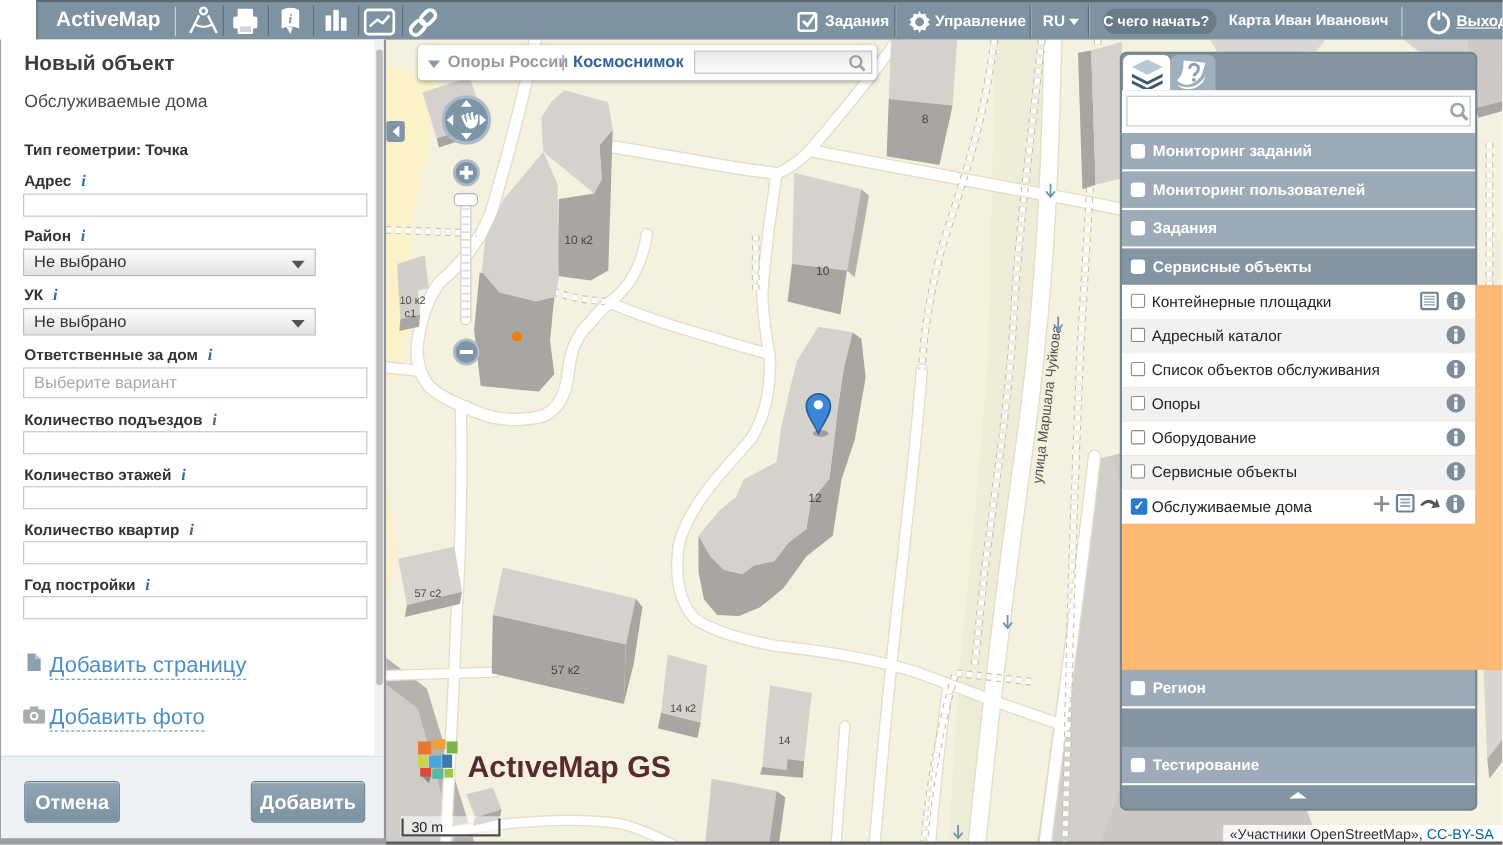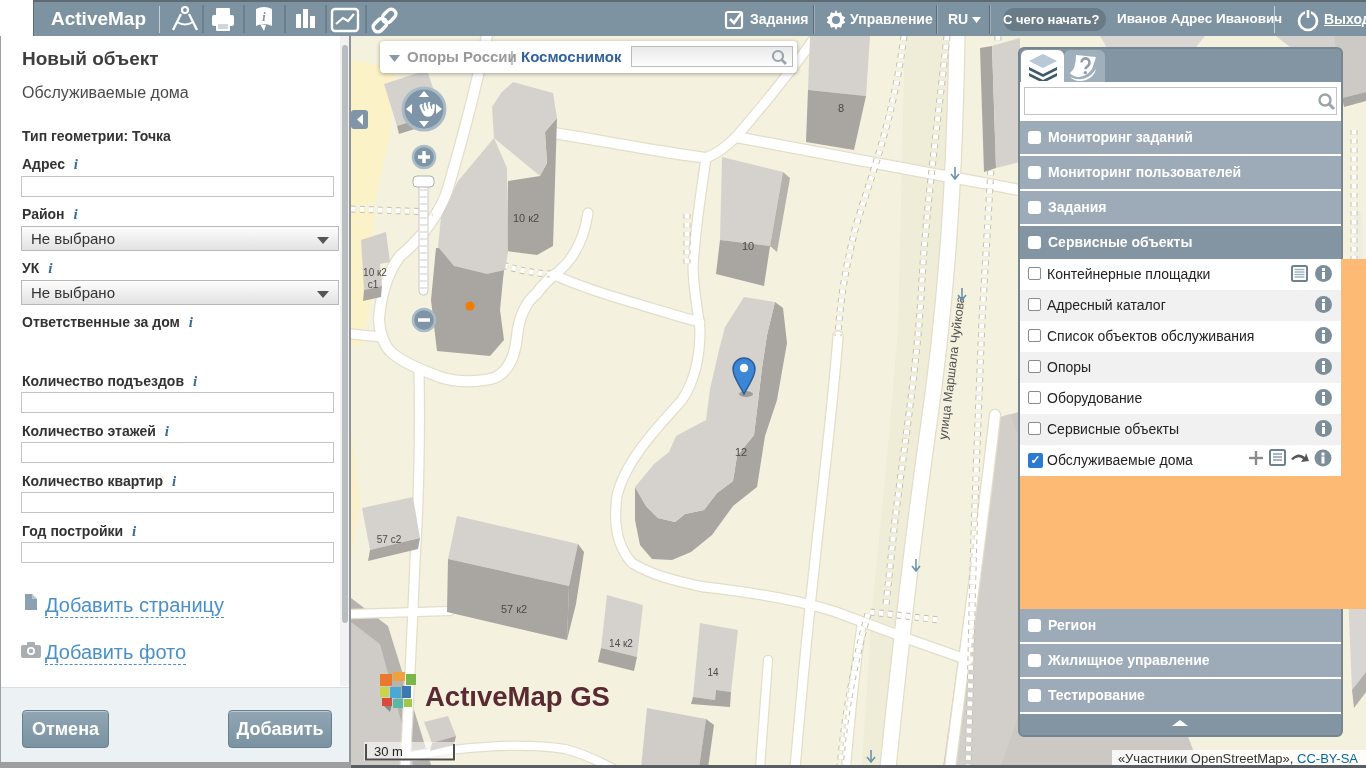--- a/index.html
+++ b/index.html
@@ -16,21 +16,21 @@
 #leftpanel { position:absolute; left:0; top:36px; width:351px; height:726px; background:#fff; border-left:1px solid #9aa0a5; }
 #lp-border { position:absolute; left:349px; top:36px; width:2px; height:732px; background:#8e9499; }
 #lp-scroll { position:absolute; left:340px; top:36px; width:9px; height:650px; background:#f2f2f2; }
 #lp-thumb { position:absolute; left:342px; top:45px; width:6px; height:578px; background:#b9bdc0; border-radius:3px; }
 #lp-strip { position:absolute; left:0; top:762px; width:351px; height:6px; background:#9e9e9e; }
 .h1 { position:absolute; left:21px; color:#3e3e3e; font-size:19px; font-weight:bold; }
 .sub { position:absolute; left:21px; color:#4a4a4a; font-size:16px; }
 .lbl { position:absolute; left:21px; color:#333; font-size:14px; font-weight:bold; }
 .lbl i { color:#356a9a; font-family:"Liberation Serif",serif; font-weight:bold; font-style:italic; font-size:15px; margin-left:5px;}
 .inp { position:absolute; left:20px; width:313px; height:21px; background:#fff; border:1px solid #c4c4c4; }
-.sel { position:absolute; left:20px; width:318px; height:25px; background:linear-gradient(#fdfdfd,#e2e2e2); border:1px solid #b8b8b8; color:#333; font-size:15px; line-height:24px; padding-left:9px; }
+.sel { position:absolute; left:20px; width:266px; height:25px; background:linear-gradient(#fdfdfd,#e2e2e2); border:1px solid #b8b8b8; color:#333; font-size:15px; line-height:24px; padding-left:9px; }
 .sel .arr { position:absolute; right:9px; top:10px; width:0; height:0; border-left:6px solid transparent; border-right:6px solid transparent; border-top:7px solid #555; }
 .inp.ph { height:28px; color:#a9a9a9; font-size:15px; line-height:27px; padding-left:9px; }
 .alink { position:absolute; color:#4a90c8; font-size:20px; border-bottom:1px dashed #4a90c8; }
 #lp-footer { position:absolute; left:0; top:651px; width:349px; height:75px; background:#ecf1f3; border-top:1px solid #d7dde0; }
 .btn { position:absolute; height:38px; background:linear-gradient(#91a6b4,#7a92a1); border:1px solid #67808f; border-radius:4px; box-shadow:inset 0 1px 0 rgba(255,255,255,.4); color:#fff; font-size:18px; font-weight:bold; text-align:center; line-height:36px; }
 
 #map { position:absolute; left:351px; top:36px; width:1015px; height:732px; overflow:hidden; background:#f4f1de; }
 #layerbar { position:absolute; left:29px; top:5px; width:417px; height:32px; background:#fff; border-radius:4px; box-shadow:0 1px 4px rgba(0,0,0,.35); }
 
 #rightpanel { position:absolute; left:1018px; top:47px; width:325px; height:690px; background:#8394a2; border:2px solid #75868f; border-radius:6px; }
@@ -355,40 +355,41 @@
         </g>
       </svg>
     <div class="titem" style="left:816px">Управление</div>
     <div class="tsep" style="left:902px"></div>
     <div class="titem" style="left:914px">RU</div>
     <svg width="12" height="34" style="position:absolute;left:937px;top:0">
         <path d="M1 15 l9 0 -4.5 6 z" fill="#fff"></path>
       </svg>
     <div class="tsep" style="left:955px"></div>
     <div id="pill">С чего начать?</div>
-    <div class="titem" style="left:1083px;font-size:13.5px">Иванов Адрес Иванович</div>
+    <div class="titem" style="left:1083px;font-size:13.5px">Карта Иван Иванович</div>
     <div class="tsepw" style="left:1240px"></div>
     <svg width="26" height="26" style="position:absolute;left:1261px;top:5">
         <circle cx="13" cy="14" r="9" fill="none" stroke="#fff" stroke-width="2.6"></circle>
         <line x1="13" y1="2" x2="13" y2="12" stroke="#7e93a1" stroke-width="6"></line>
         <line x1="13" y1="3" x2="13" y2="11" stroke="#fff" stroke-width="2.6"></line>
       </svg>
     <div class="titem" style="left:1290px;text-decoration:underline">Выход</div>
   </div>
   <div id="leftpanel">
     <div class="h1" style="top:12px">Новый объект</div>
     <div class="sub" style="top:48px">Обслуживаемые дома</div>
     <div class="lbl" style="top:92px">Тип геометрии: Точка</div>
     <div class="lbl" style="top:120px">Адрес <i>i</i></div>
     <div class="inp" style="top:140px"></div>
     <div class="lbl" style="top:170px">Район <i>i</i></div>
     <div class="sel" style="top:190px">Не выбрано<span class="arr"></span></div>
     <div class="lbl" style="top:224px">УК <i>i</i></div>
     <div class="sel" style="top:244px">Не выбрано<span class="arr"></span></div>
     <div class="lbl" style="top:278px">Ответственные за дом <i>i</i></div>
+    <div class="inp ph" style="top:298px">Выберите вариант</div>
     <div class="lbl" style="top:337px">Количество подъездов <i>i</i></div>
     <div class="inp" style="top:356px"></div>
     <div class="lbl" style="top:387px">Количество этажей <i>i</i></div>
     <div class="inp" style="top:406px"></div>
     <div class="lbl" style="top:437px">Количество квартир <i>i</i></div>
     <div class="inp" style="top:456px"></div>
     <div class="lbl" style="top:487px">Год постройки <i>i</i></div>
     <div class="inp" style="top:506px"></div>
     <svg width="16" height="18" style="position:absolute;left:22px;top:557px">
         <path d="M2 1 h7 l5 5 v11 h-12 z" fill="#8da2b0"></path>
@@ -494,21 +495,20 @@
               <line x1="26" y1="11" x2="35" y2="11"></line>
             </g>
           <path d="M44 10 Q51 2 58 8 L59 4 62 12 54 13 56 10 Q51 6 46 11 z" fill="#555"></path>
           <circle cx="76" cy="9" r="8.5" fill="#7d8e9b"></circle>
             <rect x="74.5" y="3.5" width="3" height="3" fill="#fff"></rect>
             <rect x="74.5" y="7.5" width="3" height="7" fill="#fff"></rect>
         </svg>
         </div>
     </div>
     <div class="grp" style="top:560px">Регион</div>
-    <div class="grp" style="top:595px">Жилищное управление</div>
     <div class="grp" style="top:630px">Тестирование</div>
     <div style="position:absolute;left:0;top:665px;width:321px;height:21px;background:#8394a2;border-radius:0 0 5px 5px">
       <svg width="16" height="8" style="position:absolute;left:152px;top:6px">
           <path d="M8 0 L16 6 0 6 z" fill="#fff"></path>
         </svg>
     </div>
   </div>
   <div id="attrib">«Участники OpenStreetMap», <a>CC-BY-SA</a></div>
   <div id="mapline"></div>
 </div>

